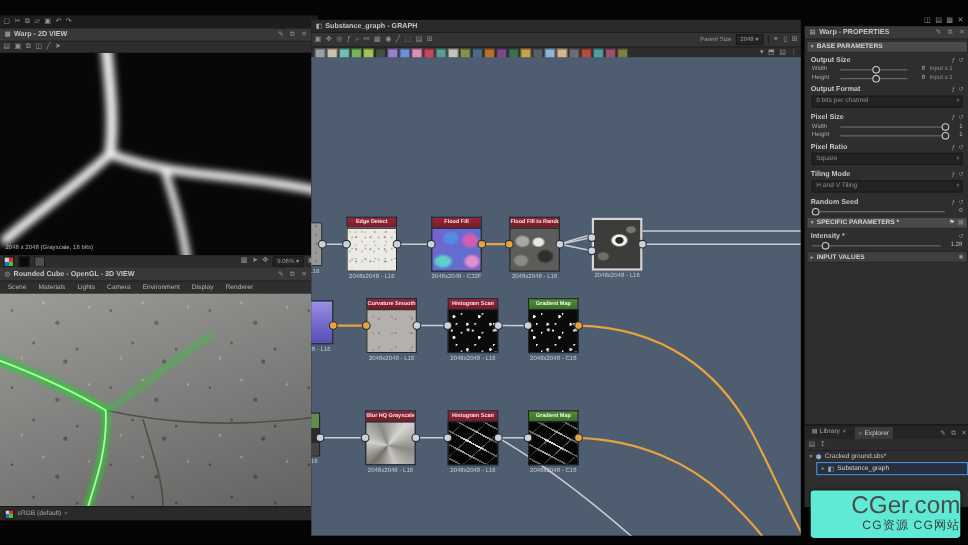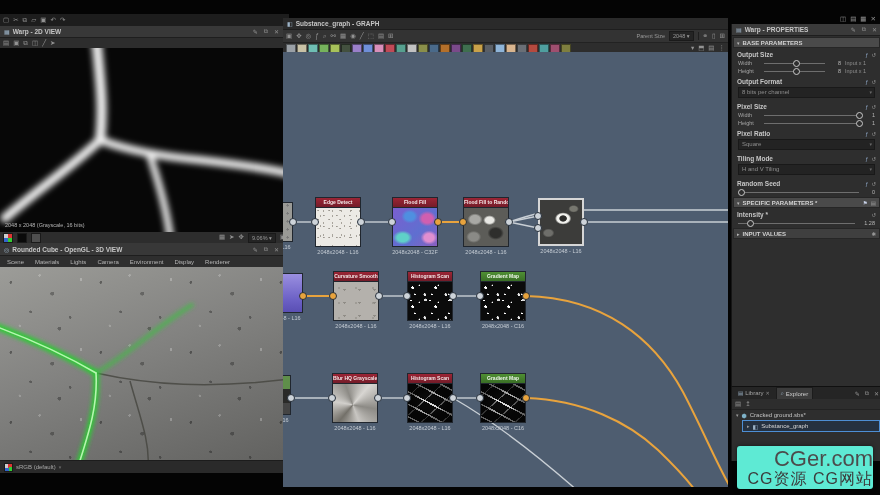--- a/index.html
+++ b/index.html
@@ -118,21 +118,21 @@
   .tabbar{display:flex;align-items:center;background:#252525;height:12px;padding:0 2px;gap:2px;font-size:6px;}
   .tab{display:flex;align-items:center;gap:2px;padding:0 4px;height:11px;color:#a5a5a5;}
   .tab.active{background:#3c3c3c;color:#cecece;border:1px solid #1c1c1c;border-bottom:none;}
   .treerow{display:flex;align-items:center;gap:3px;font-size:6px;color:#c2c2c2;height:10px;padding:0 4px;}
   .treerow .tw{font-size:5px;color:#9a9a9a;}
   .sel-row{margin-left:10px;border:1px solid #4d8ed4;background:#253140;height:10px;width:128px;}
   
   #watermark{background:#5eead4;border-radius:3px;text-align:right;z-index:50;
      box-shadow:0 0 4px rgba(0,0,0,.5);}
   #wm1{font-size:22px;color:#4c4c4c;line-height:26px;}
-  #wm2{font-size:16px;color:#3c3c3c;line-height:13px;letter-spacing:1px;}
+  #wm2{font-size:11px;color:#3c3c3c;line-height:13px;letter-spacing:1px;}
   svg{display:block;}
 </style>
 </head>
 <body>
 
 <div id="app">
 
   <div class="abs tbar" style="left:0;top:14px;width:283px;height:12px;background:#1d1d1d;">
       <span class="tbi">▢</span>
       <span class="tbi">✂</span>

